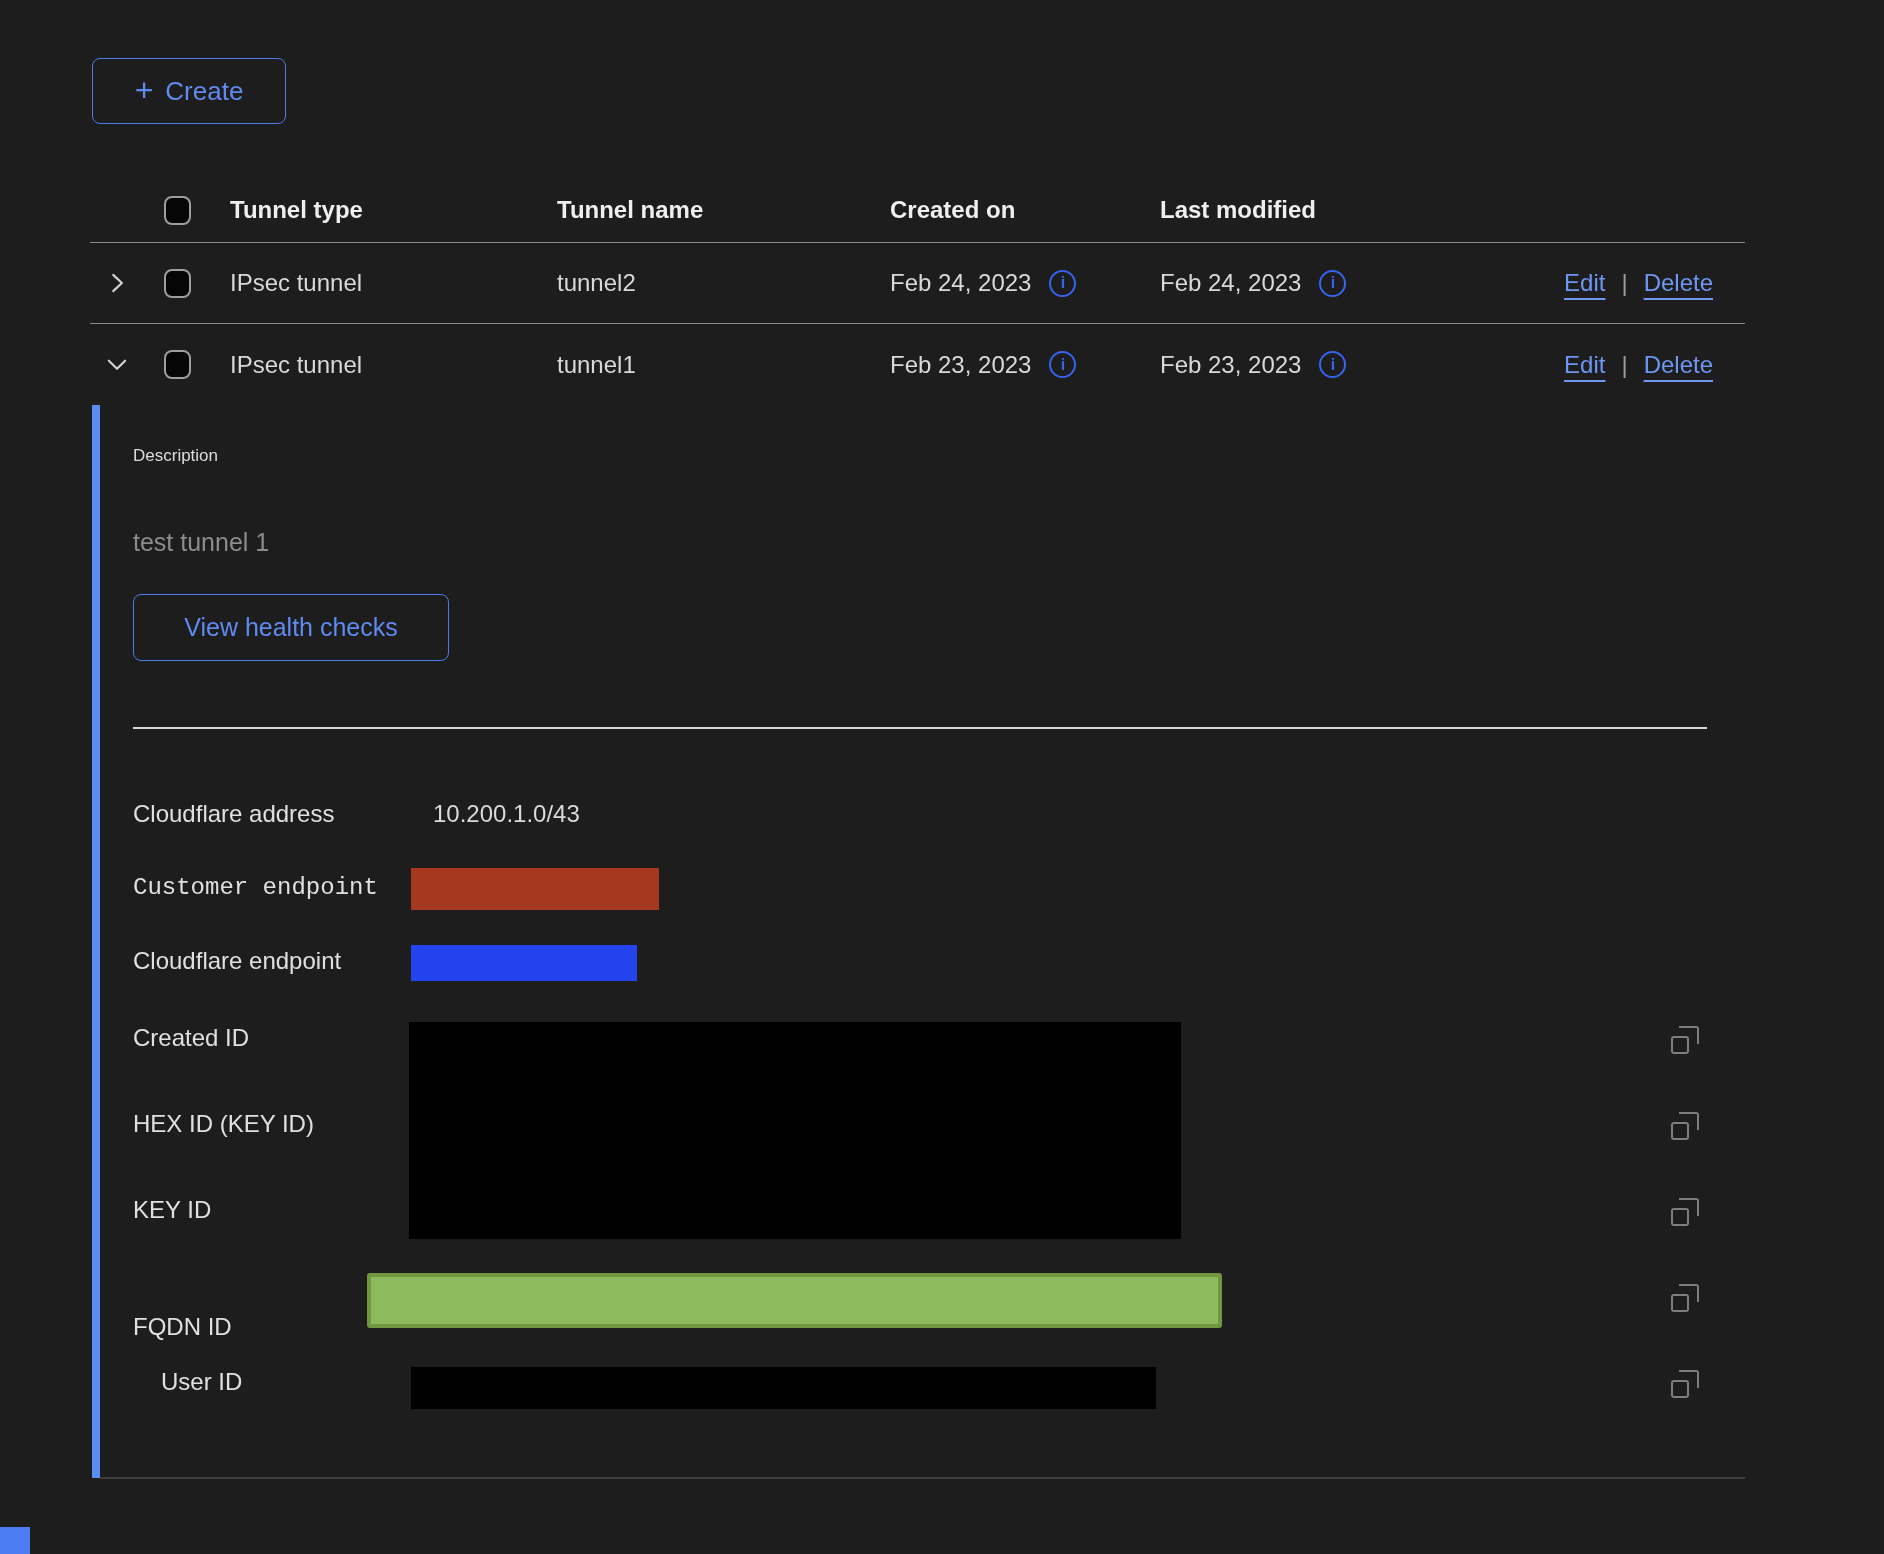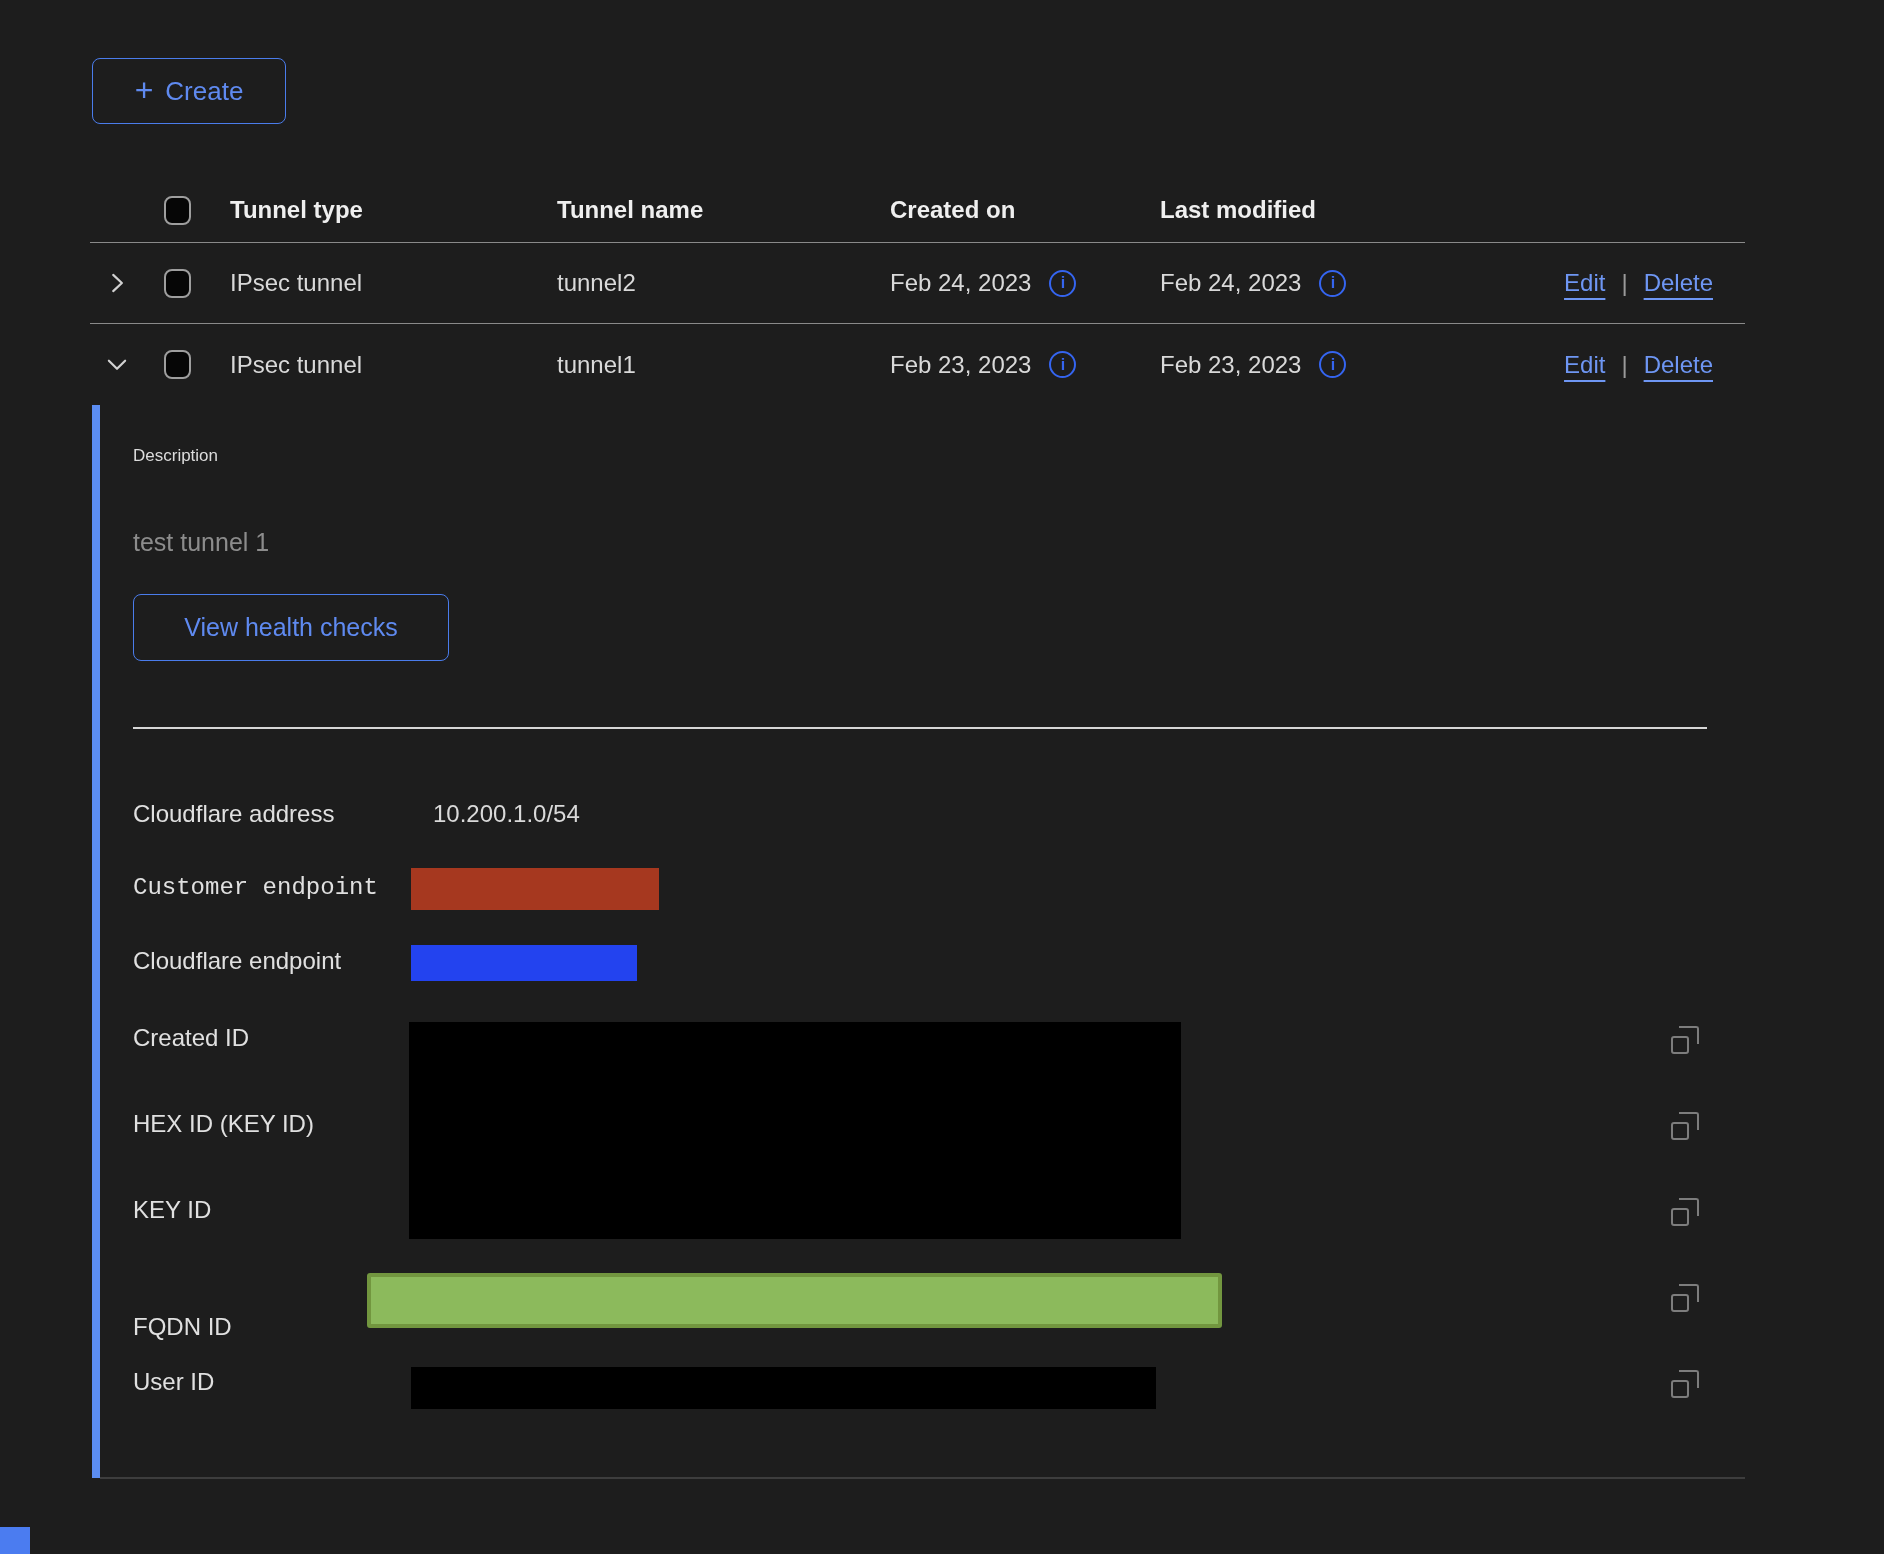--- a/index.html
+++ b/index.html
@@ -79,21 +79,21 @@
   
   .blue-bar { left:92px; top:405px; width:8px; height:1073px; background:#5b8df2; }
   .desc-label { left:133px; top:446px; font-size:17px; color:#dcdcdc; }
   .desc-value { left:133px; top:528px; font-size:25px; color:#8c8c8c;text-align:center; }
   .inner-divider { left:133px; top:727px; width:1574px; height:2px; background:#d6d6d6; }
   .bottom-divider { left:100px; top:1477px; width:1645px; height:2px; background:#3d3d3d; }
 
   .f-label { position:absolute; left:133px; font-size:24px; color:#e0e0e0; white-space:nowrap; }
   .t-interface { top:800px; } .t-customer { top:874px;font-family:Liberation Mono, monospace; } .t-cloudflare { top:947px; }
   .t-tunnelid { top:1024px; } .t-hexid { top:1110px; } .t-keyid { top:1196px; }
-  .t-fqdn { top:1282px;margin-top:31px; } .t-userid { top:1368px; }
+  .t-fqdn { top:1282px;margin-top:31px; } .t-userid { top:1368px;margin-left:28px; }
 
   .f-value { position:absolute; font-size:24px; color:#d9d9d9; }
   .v-interface { left:433px; top:800px; }
 
   .redact { position:absolute; }
   .redact-customer { left:411px; top:868px; width:248px; height:42px; }
   .redact-cloudflare { left:411px; top:945px; width:226px; height:36px; }
   .redact-ids { left:409px; top:1022px; width:772px; height:217px; background:#000; }
   .redact-fqdn { left:367px; top:1273px; width:855px; height:55px; border:4px solid #72963f; border-radius:3px; }
   .redact-user { left:411px; top:1367px; width:745px; height:42px; background:#000; }
@@ -195,21 +195,21 @@
 <div class="abs blue-bar"></div>
 
 <div class="abs desc-label">Description</div>
 <div class="abs desc-value">test tunnel 1</div>
 
 <button class="btn-outline health-btn">View health checks</button>
 
 <div class="abs inner-divider"></div>
 
 <div class="f-label t-interface">Cloudflare address</div>
-<div class="f-value v-interface">10.200.1.0/54</div>
+<div class="f-value v-interface">10.200.1.0/43</div>
 
 <div class="f-label t-customer">Customer endpoint</div>
 <div class="redact redact-customer" style="background-color: rgb(166, 56, 31);"></div>
 
 <div class="f-label t-cloudflare">Cloudflare endpoint</div>
 <div class="redact redact-cloudflare" style="background-color: rgb(35, 67, 239);"></div>
 
 <div class="f-label t-tunnelid">Created ID</div>
 <div class="f-label t-hexid">HEX ID (KEY ID)</div>
 <div class="f-label t-keyid">KEY ID</div>

